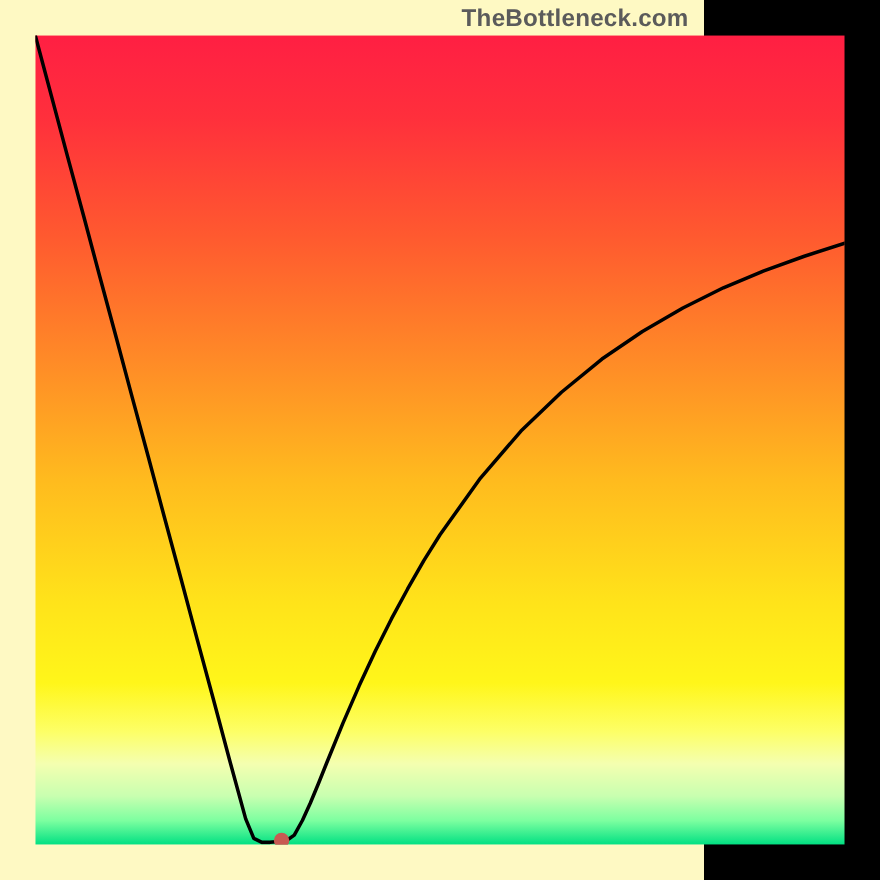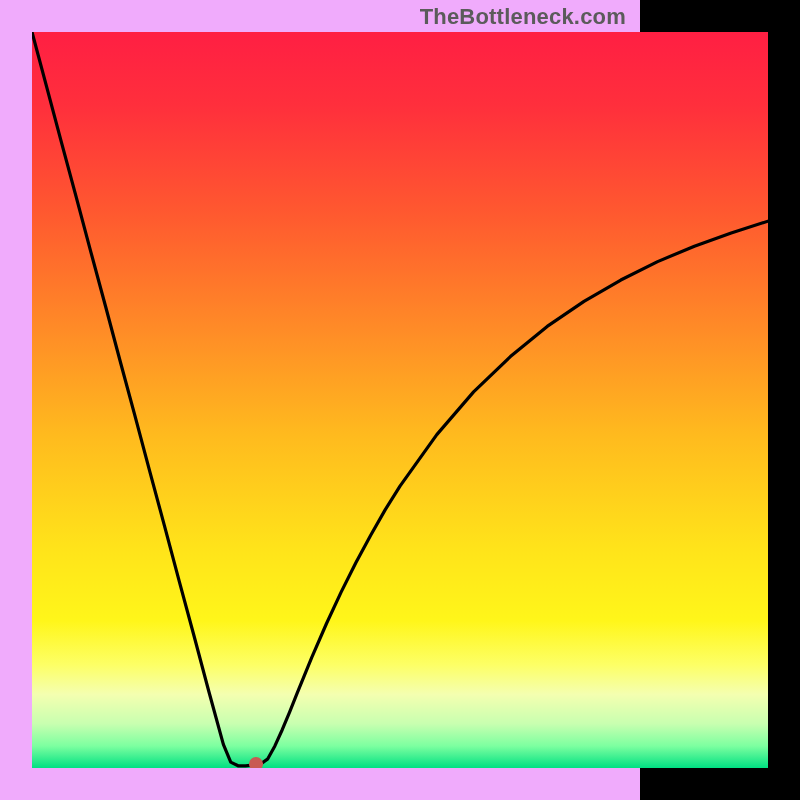--- a/index.html
+++ b/index.html
@@ -7,21 +7,21 @@
     padding: 0;
     width: 800px;
     height: 800px;
     background: #000;
     font-family: Arial, Helvetica, sans-serif;
   }
   .frame {
     position: relative;
     width: 640px;
     height: 800px;
-    background: #f0abfc;
+    background: #fef9c3;
   }
   .watermark {
     position: absolute;
     top: 4px;
     right: 14px;
     color: #5b5b5b;
     font-size: 22px;
     font-weight: 600;
     letter-spacing: 0.2px;
     z-index: 10;

